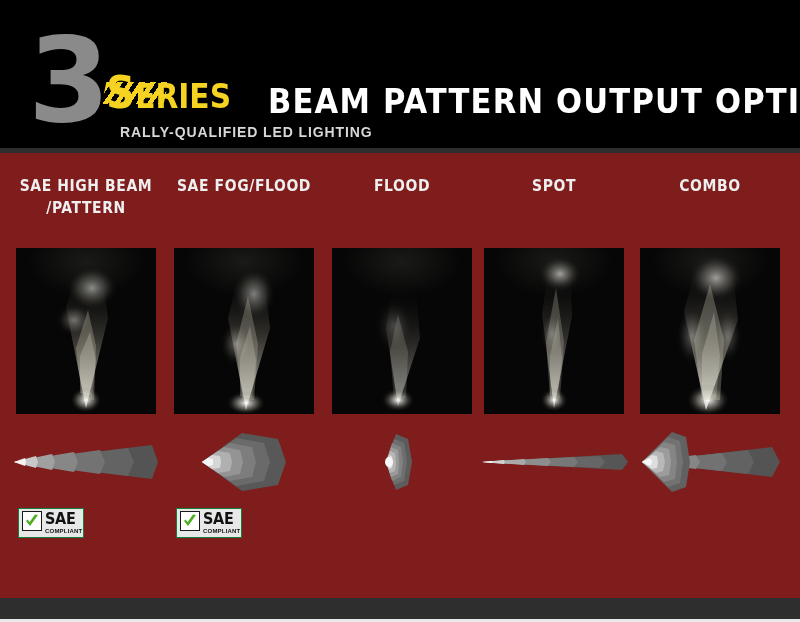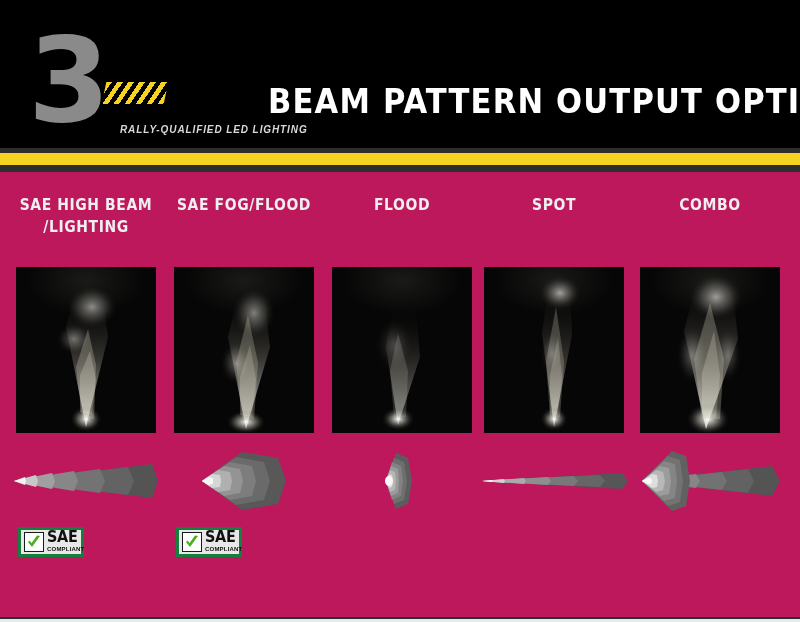--- a/index.html
+++ b/index.html
@@ -18,33 +18,33 @@
      background:repeating-linear-gradient(115deg,#f5d320 0px,#f5d320 5px,#000 5px,#000 10px);
      transform:skewX(-12deg);}
   .logo-stage{position:absolute;left:86px;top:14px;color:#ffffff;
      font-family:"DejaVu Sans Condensed","DejaVu Sans",sans-serif;font-weight:bold;
      font-size:33px;line-height:33px;letter-spacing:0px;white-space:nowrap;}
   .logo-stage .cap{font-size:45px;}
   .logo-series{position:absolute;left:78px;top:50px;color:#f5d320;
      font-family:"DejaVu Sans Condensed","DejaVu Sans",sans-serif;font-weight:bold;
      font-size:33px;line-height:33px;white-space:nowrap;}
   .logo-series .cap{font-size:45px;}
-  .logo-tag{position:absolute;left:92px;top:98px;color:#d8d8d8;font-size:10px;
+  .logo-tag{position:absolute;left:92px;top:98px;color:#d8d8d8;font-size:14px;
      letter-spacing:0.9px;font-weight:bold;white-space:nowrap;
-     font-family:"Liberation Sans",sans-serif;font-style:italic;}
+     font-family:"Liberation Sans",sans-serif;}
 
   .header-title{position:absolute;left:268px;top:80px;width:512px;height:42px;
      color:#ffffff;font-family:"DejaVu Sans Condensed","DejaVu Sans",sans-serif;
      font-weight:bold;font-size:34px;line-height:42px;letter-spacing:1.2px;
      white-space:nowrap;}
 
   .yellow-bar{position:absolute;left:0;top:153px;width:800px;height:12px;background:#f5d320;}
 
   
-  .body{position:absolute;left:0;top:172px;width:800px;height:445px;background:#be185d;}
+  .body{position:absolute;left:0;top:153px;width:800px;height:445px;background:#7f1d1d;}
   .bottom-edge{position:absolute;left:0;top:619px;width:800px;height:3px;background:#e9e9e9;}
 
   .col{position:absolute;top:0;width:156px;height:445px;}
   .col.c0{left:8px;} .col.c1{left:166px;} .col.c2{left:324px;}
   .col.c3{left:476px;} .col.c4{left:632px;}
 
   .col-label{position:absolute;left:0;top:22px;width:156px;text-align:center;
      color:#efefef;font-family:"DejaVu Sans Condensed","DejaVu Sans",sans-serif;
      font-weight:bold;font-size:15.5px;line-height:22px;letter-spacing:0.6px;}
 
@@ -54,55 +54,56 @@
   .photo .sky{position:absolute;inset:0;background:
      radial-gradient(ellipse 60% 30% at 50% 8%, #1a1a18 0%, #060606 70%);}
   .photo .glow{position:absolute;left:50%;transform:translateX(-50%);}
 
   
   .beam{position:absolute;left:0;top:278px;width:156px;height:62px;}
   .beam svg{display:block;}
 
   
   .badge{position:absolute;top:355px;left:10px;width:66px;height:30px;
-     background:#e8e8e8;border:3px solid #15803d;box-sizing:border-box;
-     display:flex;align-items:flex-end;padding:2px 3px;}
+     background:#e8e8e8;border:1px solid #15803d;box-sizing:border-box;
+     display:flex;align-items:flex-start;padding:2px 3px;}
   .badge .chk{width:20px;height:20px;border:1.5px solid #1a1a1a;background:#ffffff;
      box-sizing:border-box;position:relative;flex:0 0 auto;}
   .badge .chk svg{position:absolute;left:1px;top:1px;}
   .badge .txt{margin-left:3px;line-height:1;}
   .badge .sae{color:#111111;font-family:"DejaVu Sans Condensed","DejaVu Sans",sans-serif;
      font-weight:bold;font-size:16px;letter-spacing:-0.3px;display:block;}
   .badge .comp{color:#111111;font-family:"Liberation Sans",sans-serif;font-weight:bold;
      font-size:6px;letter-spacing:0.2px;display:block;margin-top:1px;}
 </style>
 </head>
 <body>
 
 <div class="page">
 
   <div class="header">
 
     <div class="logo">
       <div class="logo-3">3</div>
       <div class="logo-stripes"></div>
+      <div class="logo-series"><span class="cap">S</span><span>ERIES</span></div>
       <div class="logo-tag">RALLY-QUALIFIED LED LIGHTING</div>
     </div>
 
     <div class="header-title">BEAM PATTERN OUTPUT OPTIONS</div>
   </div>
 
   <div class="yellow-bar"></div>
 
   <div class="body">
 
     <div class="col c0">
       <div class="col-label">
         <div>SAE HIGH BEAM</div>
-        <div>/LIGHTING</div>
+        <div>/PATTERN</div>
       </div>
 
       <div class="photo">
         <div class="sky"></div>
         <svg class="glow" width="140" height="166" viewBox="0 0 140 166">
           <defs>
             <radialGradient id="g0a" cx="50%" cy="50%" r="50%">
               <stop offset="0%" stop-color="#ffffff" stop-opacity=".95"></stop>
               <stop offset="55%" stop-color="#c9c6b8" stop-opacity=".35"></stop>
               <stop offset="100%" stop-color="#000" stop-opacity="0"></stop>

